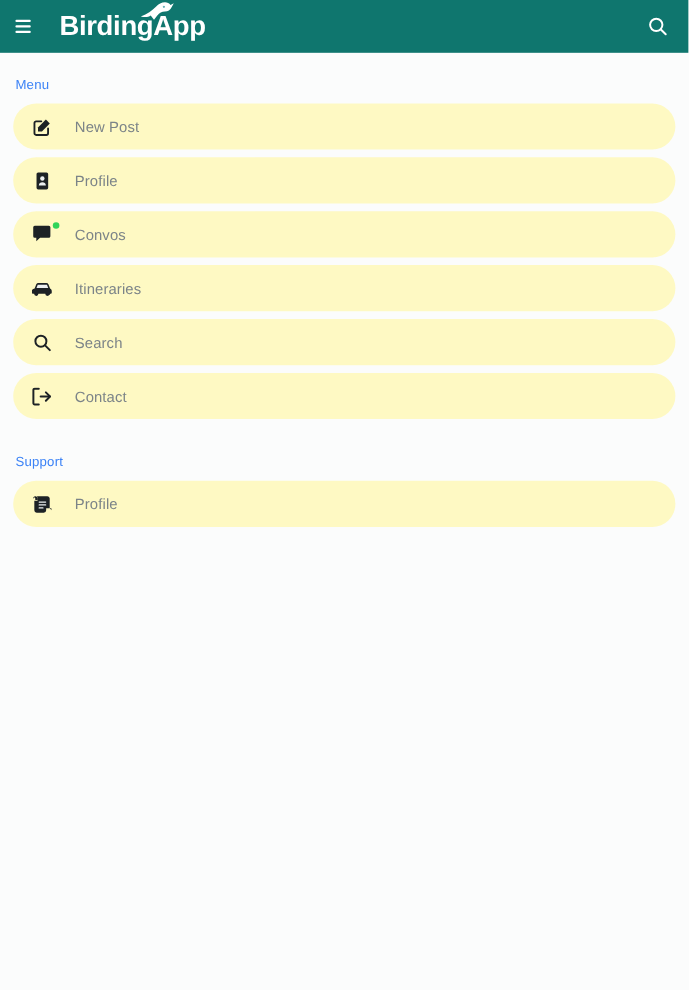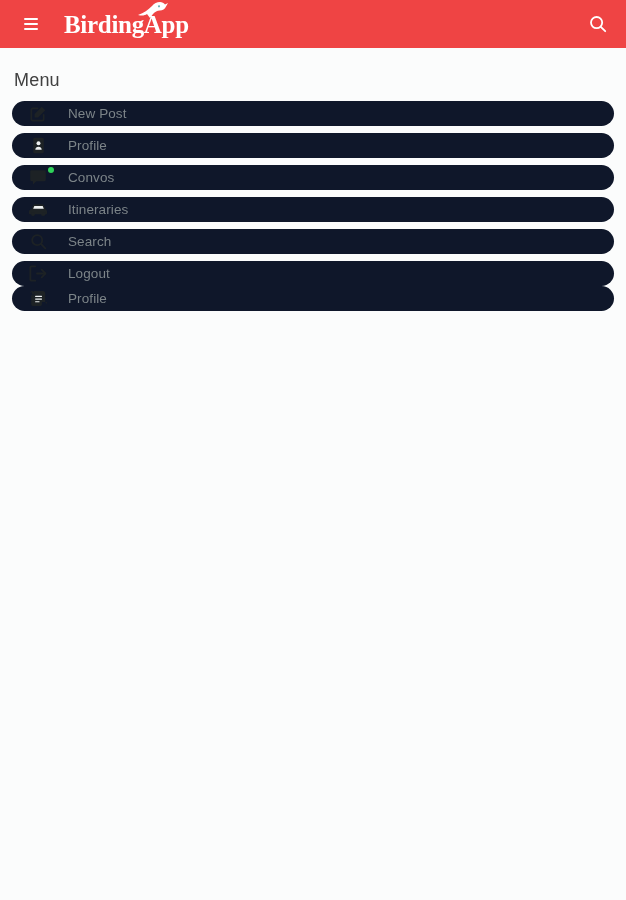--- a/index.html
+++ b/index.html
@@ -9,25 +9,24 @@
     height: 900px;
     background: #fbfcfc;
     font-family: "Liberation Sans", sans-serif;
     overflow: hidden;
   }
 
   
   .appbar {
     position: relative;
     height: 48px;
-    background: #ef4444;
-    display: flex;
-    align-items: center;
-    padding: 0 14px 0 20px;
-    font-family: Liberation Serif, serif;
+    background: #0f766e;
+    display: flex;
+    align-items: center;
+    padding: 0 14px 0 10px;
   }
 
   .hamburger {
     width: 22px;
     height: 22px;
     display: flex;
     flex-direction: column;
     justify-content: center;
     gap: 3px;
     cursor: pointer;
@@ -73,37 +72,37 @@
     cursor: pointer;
     flex: 0 0 auto;
   }
 
   
   .content {
     padding: 0 12px;
   }
 
   .section-label {
-    font-size: 18px;
-    color: #404040;
+    font-size: 12px;
+    color: #3b82f6;
     letter-spacing: 0.2px;
     padding: 22px 2px 10px 2px;
   }
   .section-label.support { padding-top: 32px; }
 
   .menu-list {
     display: flex;
     flex-direction: column;
     gap: 7px;
   }
 
   .menu-item {
     position: relative;
-    height: 25px;
-    background: #0f172a;
+    height: 42px;
+    background: #fef9c3;
     border-radius: 21px;
     display: flex;
     align-items: center;
     padding-left: 16px;
     cursor: pointer;
   }
 
   .menu-icon {
     position: relative;
     width: 20px;
@@ -226,25 +225,26 @@
 
 
     <div class="menu-item">
       <span class="menu-icon">
         <svg width="18" height="17" viewBox="0 0 19 18" fill="none" stroke="#1d2225" stroke-width="1.9" stroke-linecap="round" stroke-linejoin="round">
           <path d="M6.6 1.4H2.6A1.2 1.2 0 0 0 1.4 2.6v12.8a1.2 1.2 0 0 0 1.2 1.2h4"></path>
           <line x1="8.4" y1="9" x2="17.2" y2="9"></line>
           <polyline points="13.4,5 17.4,9 13.4,13"></polyline>
         </svg>
       </span>
-      <span class="menu-label">Logout</span>
-    </div>
-
-  </div>
-
+      <span class="menu-label">Contact</span>
+    </div>
+
+  </div>
+
+  <div class="section-label support">Support</div>
 
   <div class="menu-list">
 
 
     <div class="menu-item">
       <span class="menu-icon">
         <svg width="18" height="17" viewBox="0 0 19 18" fill="#1d2225">
           <path d="M1 3.4c0-1.3 1-2.3 2.3-2.3s2.3 1 2.3 2.3v1.3H3.2V3.4a.9.9 0 0 0-1.8 0Z"></path>
           <path d="M4.6 1.1h10.2c1.3 0 2.3 1 2.3 2.3v9.4h-3.4v1.9a2.3 2.3 0 0 1-2.3 2.3H4.6a2.3 2.3 0 0 1-2.3-2.3V5.6h3.1V3.4c0-1.3-.3-2.3-.8-2.3Z"></path>
           <g fill="#eceff0">

